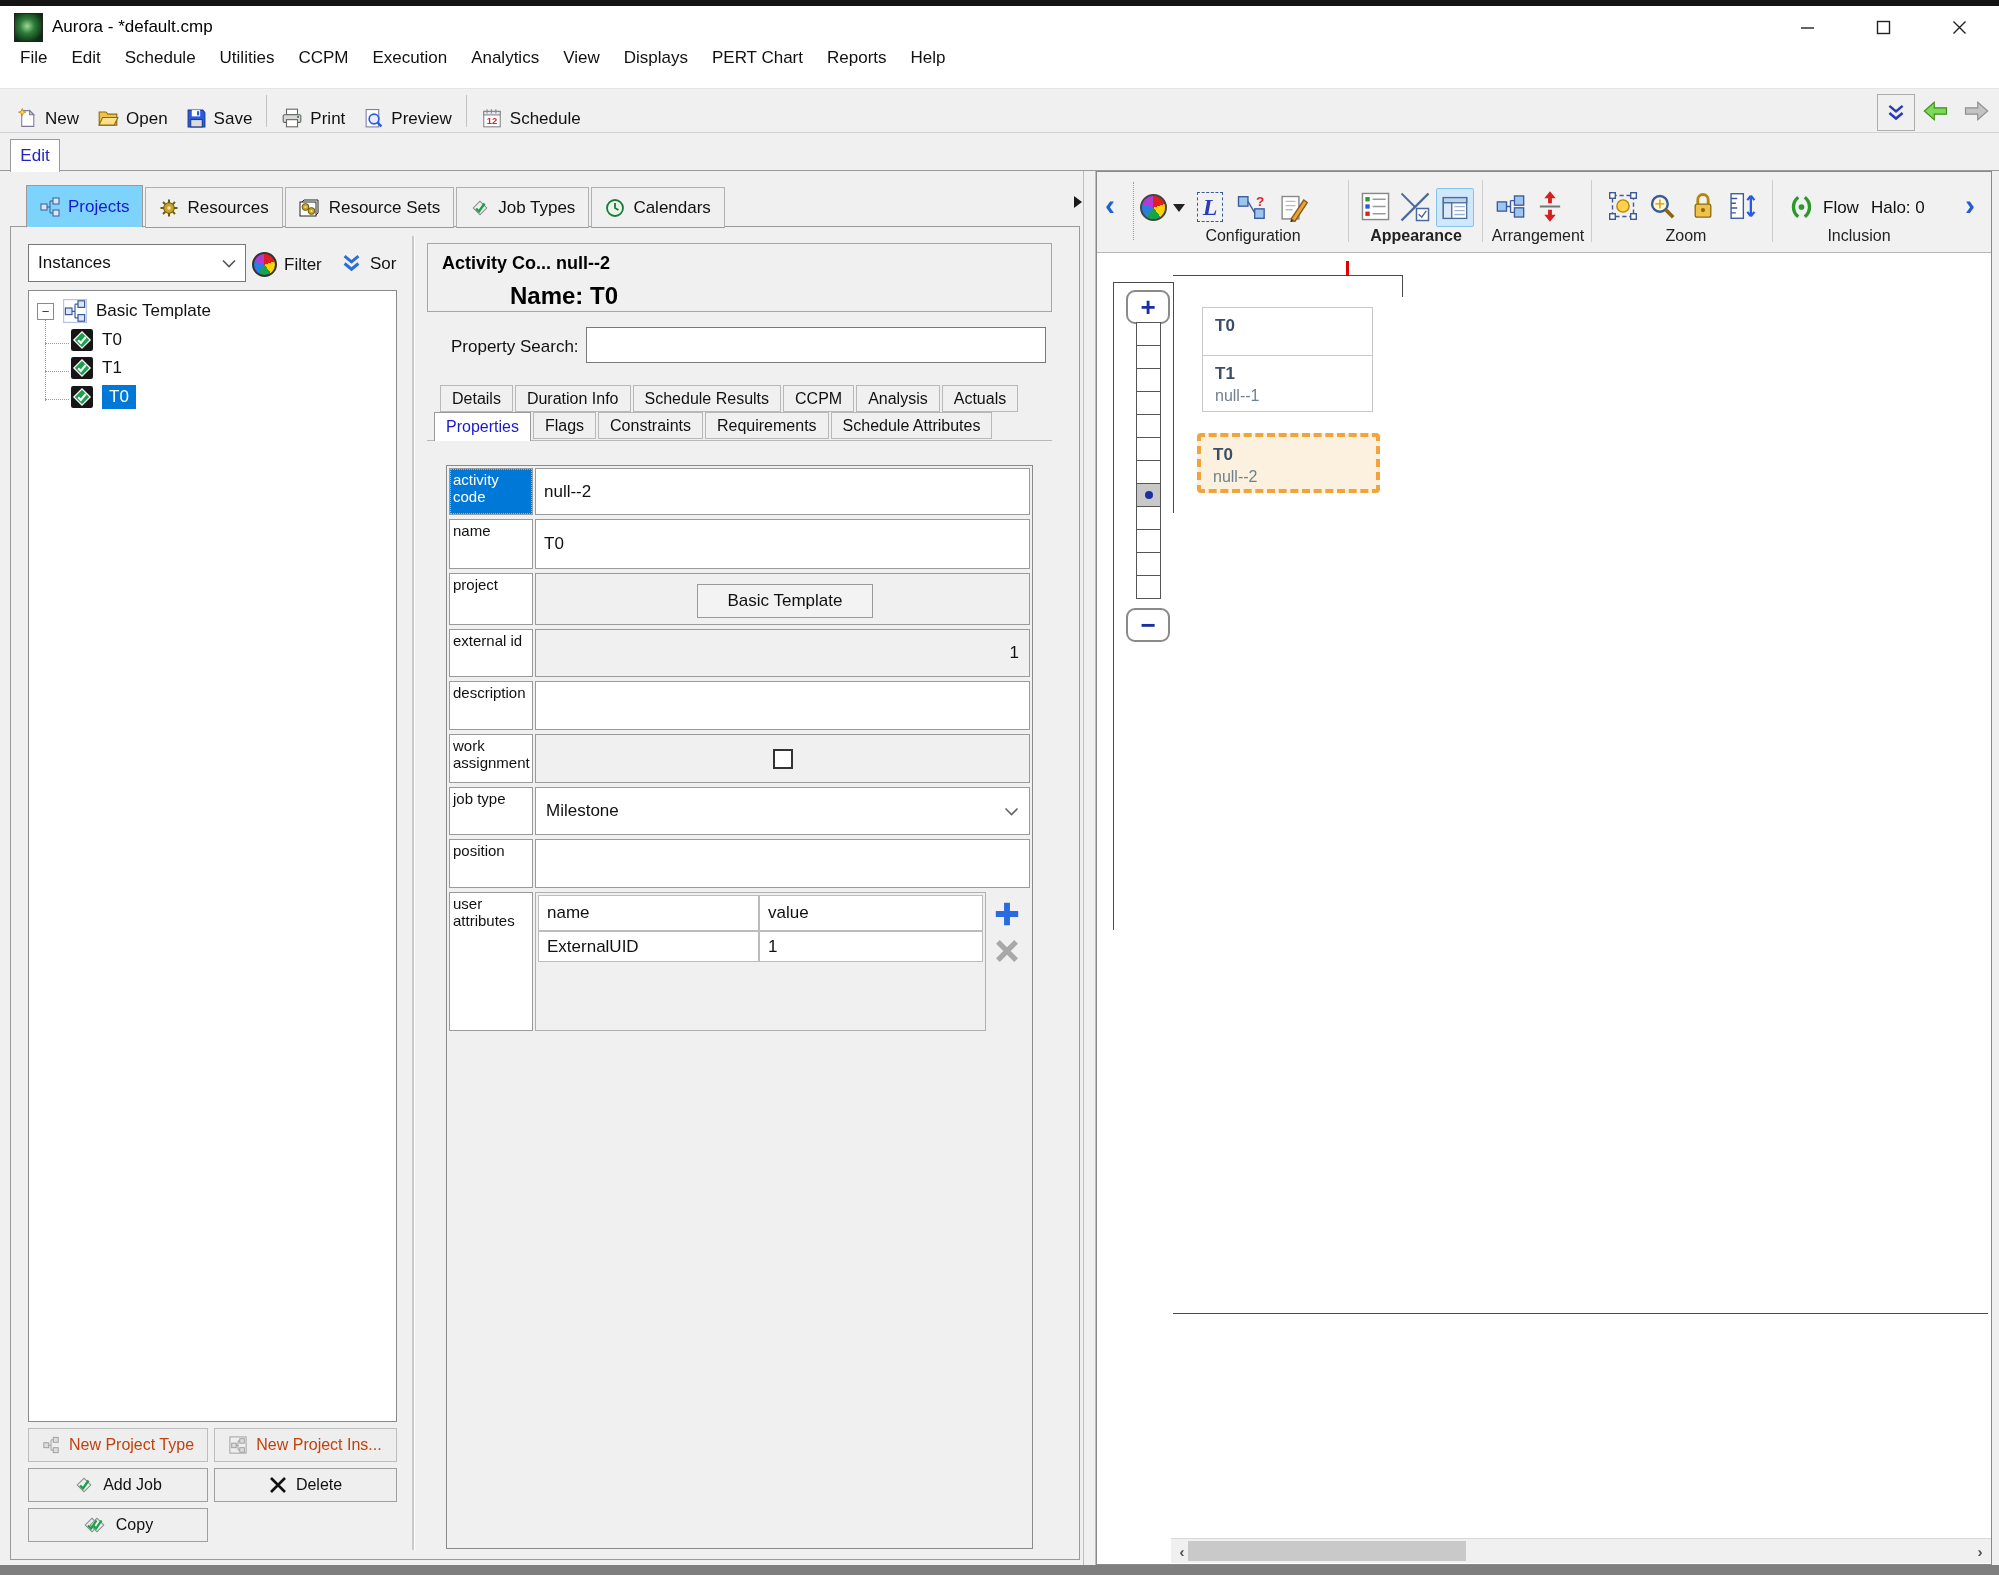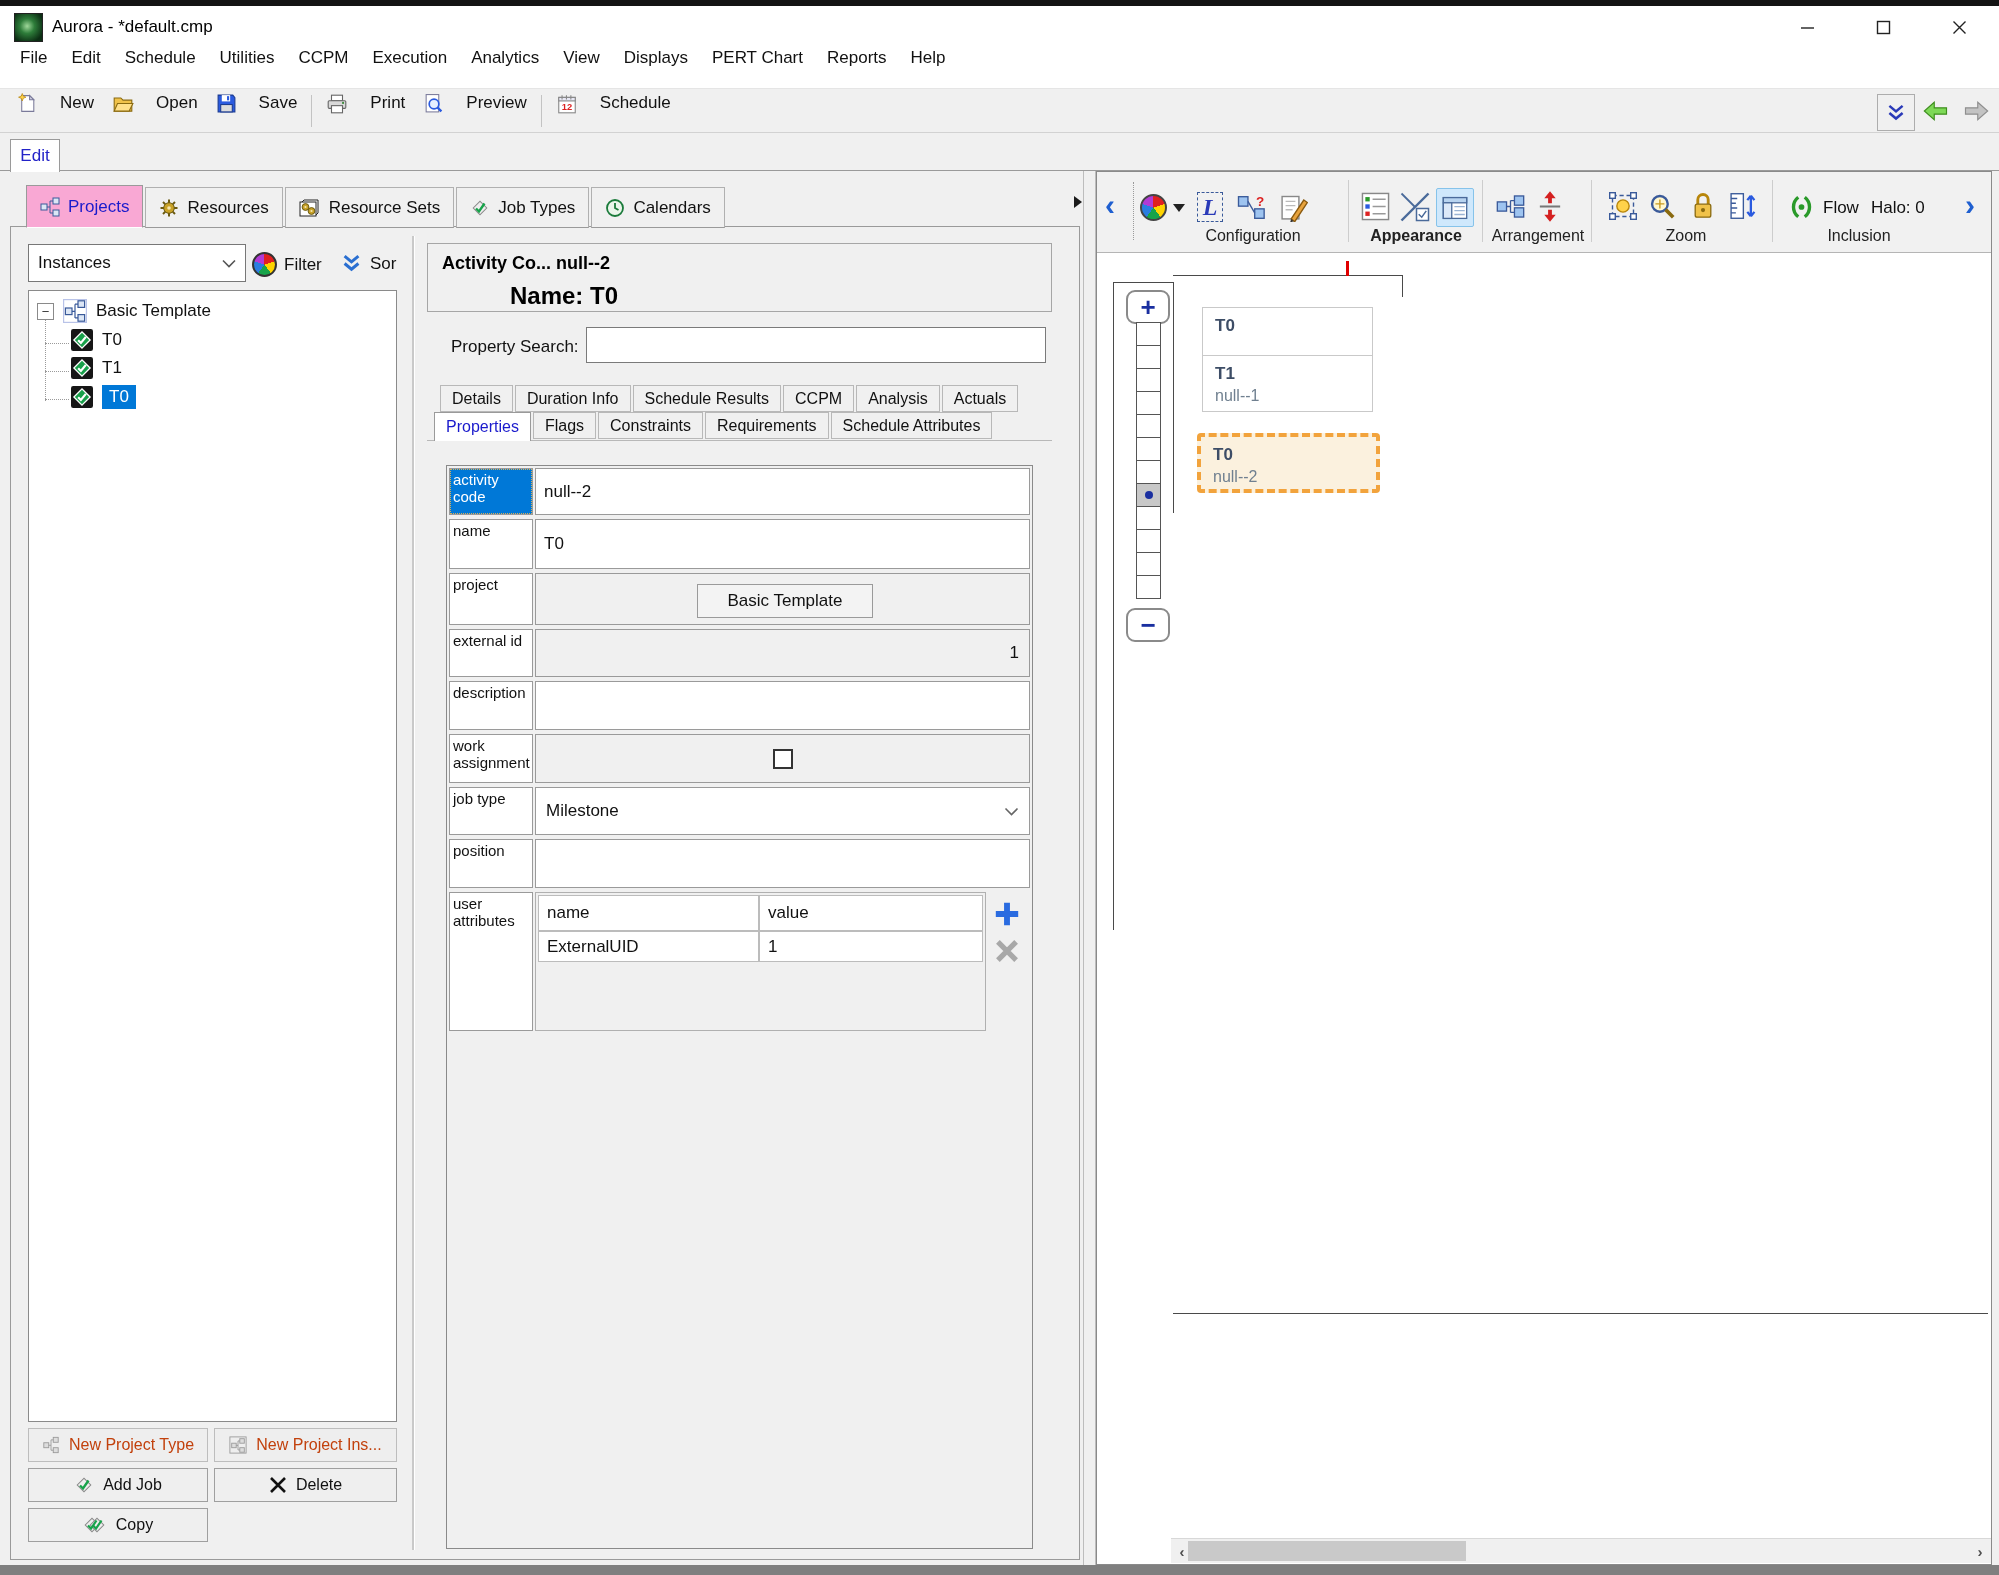--- a/index.html
+++ b/index.html
@@ -9,31 +9,31 @@
   .icon{display:inline-flex;align-items:center;justify-content:center;flex:0 0 auto;}
   svg{display:block;}
   
   #top-edge{left:0;top:0;width:1999px;height:6px;background:#141414;}
   #titlebar{left:0;top:6px;width:1999px;height:42px;background:#fff;}
   #titlebar .title{font-size:17px;color:#000;}
   .winbtn{width:46px;height:40px;display:flex;align-items:center;justify-content:center;color:#222;}
   #menubar{left:0;top:48px;width:1999px;height:40px;background:#fff;display:flex;align-items:flex-start;padding-left:8px;box-sizing:border-box;}
   .menu-item{padding:0 12px;font-size:17px;color:#111;}
   #toolbar{left:0;top:88px;width:1999px;height:45px;background:#f0f0f0;border-top:1px solid #e5e5e5;border-bottom:1px solid #d2d2d2;box-sizing:border-box;display:flex;align-items:center;padding-left:8px;}
-  .tb-btn{display:flex;align-items:flex-start;gap:22px;padding:0 9px;height:36px;font-size:17px;color:#111;}
+  .tb-btn{display:flex;align-items:flex-end;gap:7px;padding:0 9px;height:36px;font-size:17px;color:#111;}
   .tb-sep{width:1px;height:32px;background:#c3c3c3;margin:0 5px;}
   
   #tabstrip{left:0;top:133px;width:1999px;height:38px;background:#f0f0f0;}
   #edit-tab{left:10px;top:139px;width:48px;height:32px;background:#fff;border:1px solid #9a9a9a;border-bottom:none;display:flex;align-items:center;justify-content:center;font-size:17px;color:#2323c8;}
   #strip-line{left:0;top:170px;width:1999px;height:1px;background:#9a9a9a;}
   #edit-tab-cover{left:11px;top:170px;width:46px;height:1px;background:#fff;}
   
   #notebook-content{left:10px;top:226px;width:1070px;height:1334px;border:1px solid #9a9a9a;background:#f0f0f0;box-sizing:border-box;}
   .nb-tab{height:41px;display:flex;align-items:center;gap:8px;padding:0 13px;font-size:17px;color:#111;background:#f0f0f0;border:1px solid #b0b0b0;border-bottom:1px solid #9a9a9a;box-sizing:border-box;}
-  .nb-tab.sel{background:#f9a8d4;color:#1a1acc;border:1px solid #9a9a9a;border-bottom:1px solid #fff;height:43px;}
+  .nb-tab.sel{background:#7dd3fc;color:#1a1acc;border:1px solid #9a9a9a;border-bottom:1px solid #fff;height:43px;}
   
   #instances-select{left:28px;top:244px;width:218px;height:38px;background:#fff;border:1px solid #777;box-sizing:border-box;display:flex;align-items:center;justify-content:space-between;padding:0 9px;font-size:17px;color:#111;}
   .small-label-btn{display:flex;align-items:center;gap:7px;font-size:17px;color:#111;}
   #tree-box{left:28px;top:290px;width:369px;height:1132px;background:#fff;border:1px solid #8a8a8a;box-sizing:border-box;}
   .tree-row{position:absolute;display:flex;align-items:center;gap:9px;font-size:17px;color:#111;}
   .expander{width:17px;height:17px;border:1px solid #8a8a8a;background:#fff;display:flex;align-items:center;justify-content:center;font-size:13px;color:#333;box-sizing:border-box;}
   .dotted-v{border-left:1px dotted #9a9a9a;}
   .dotted-h{border-top:1px dotted #9a9a9a;}
   .tree-sel{background:#0078d7;color:#fff;padding:2px 7px;}
   .side-btn{position:absolute;display:flex;align-items:center;justify-content:center;gap:9px;background:#efefef;border:1px solid #9f9f9f;font-size:16px;color:#111;box-sizing:border-box;}

